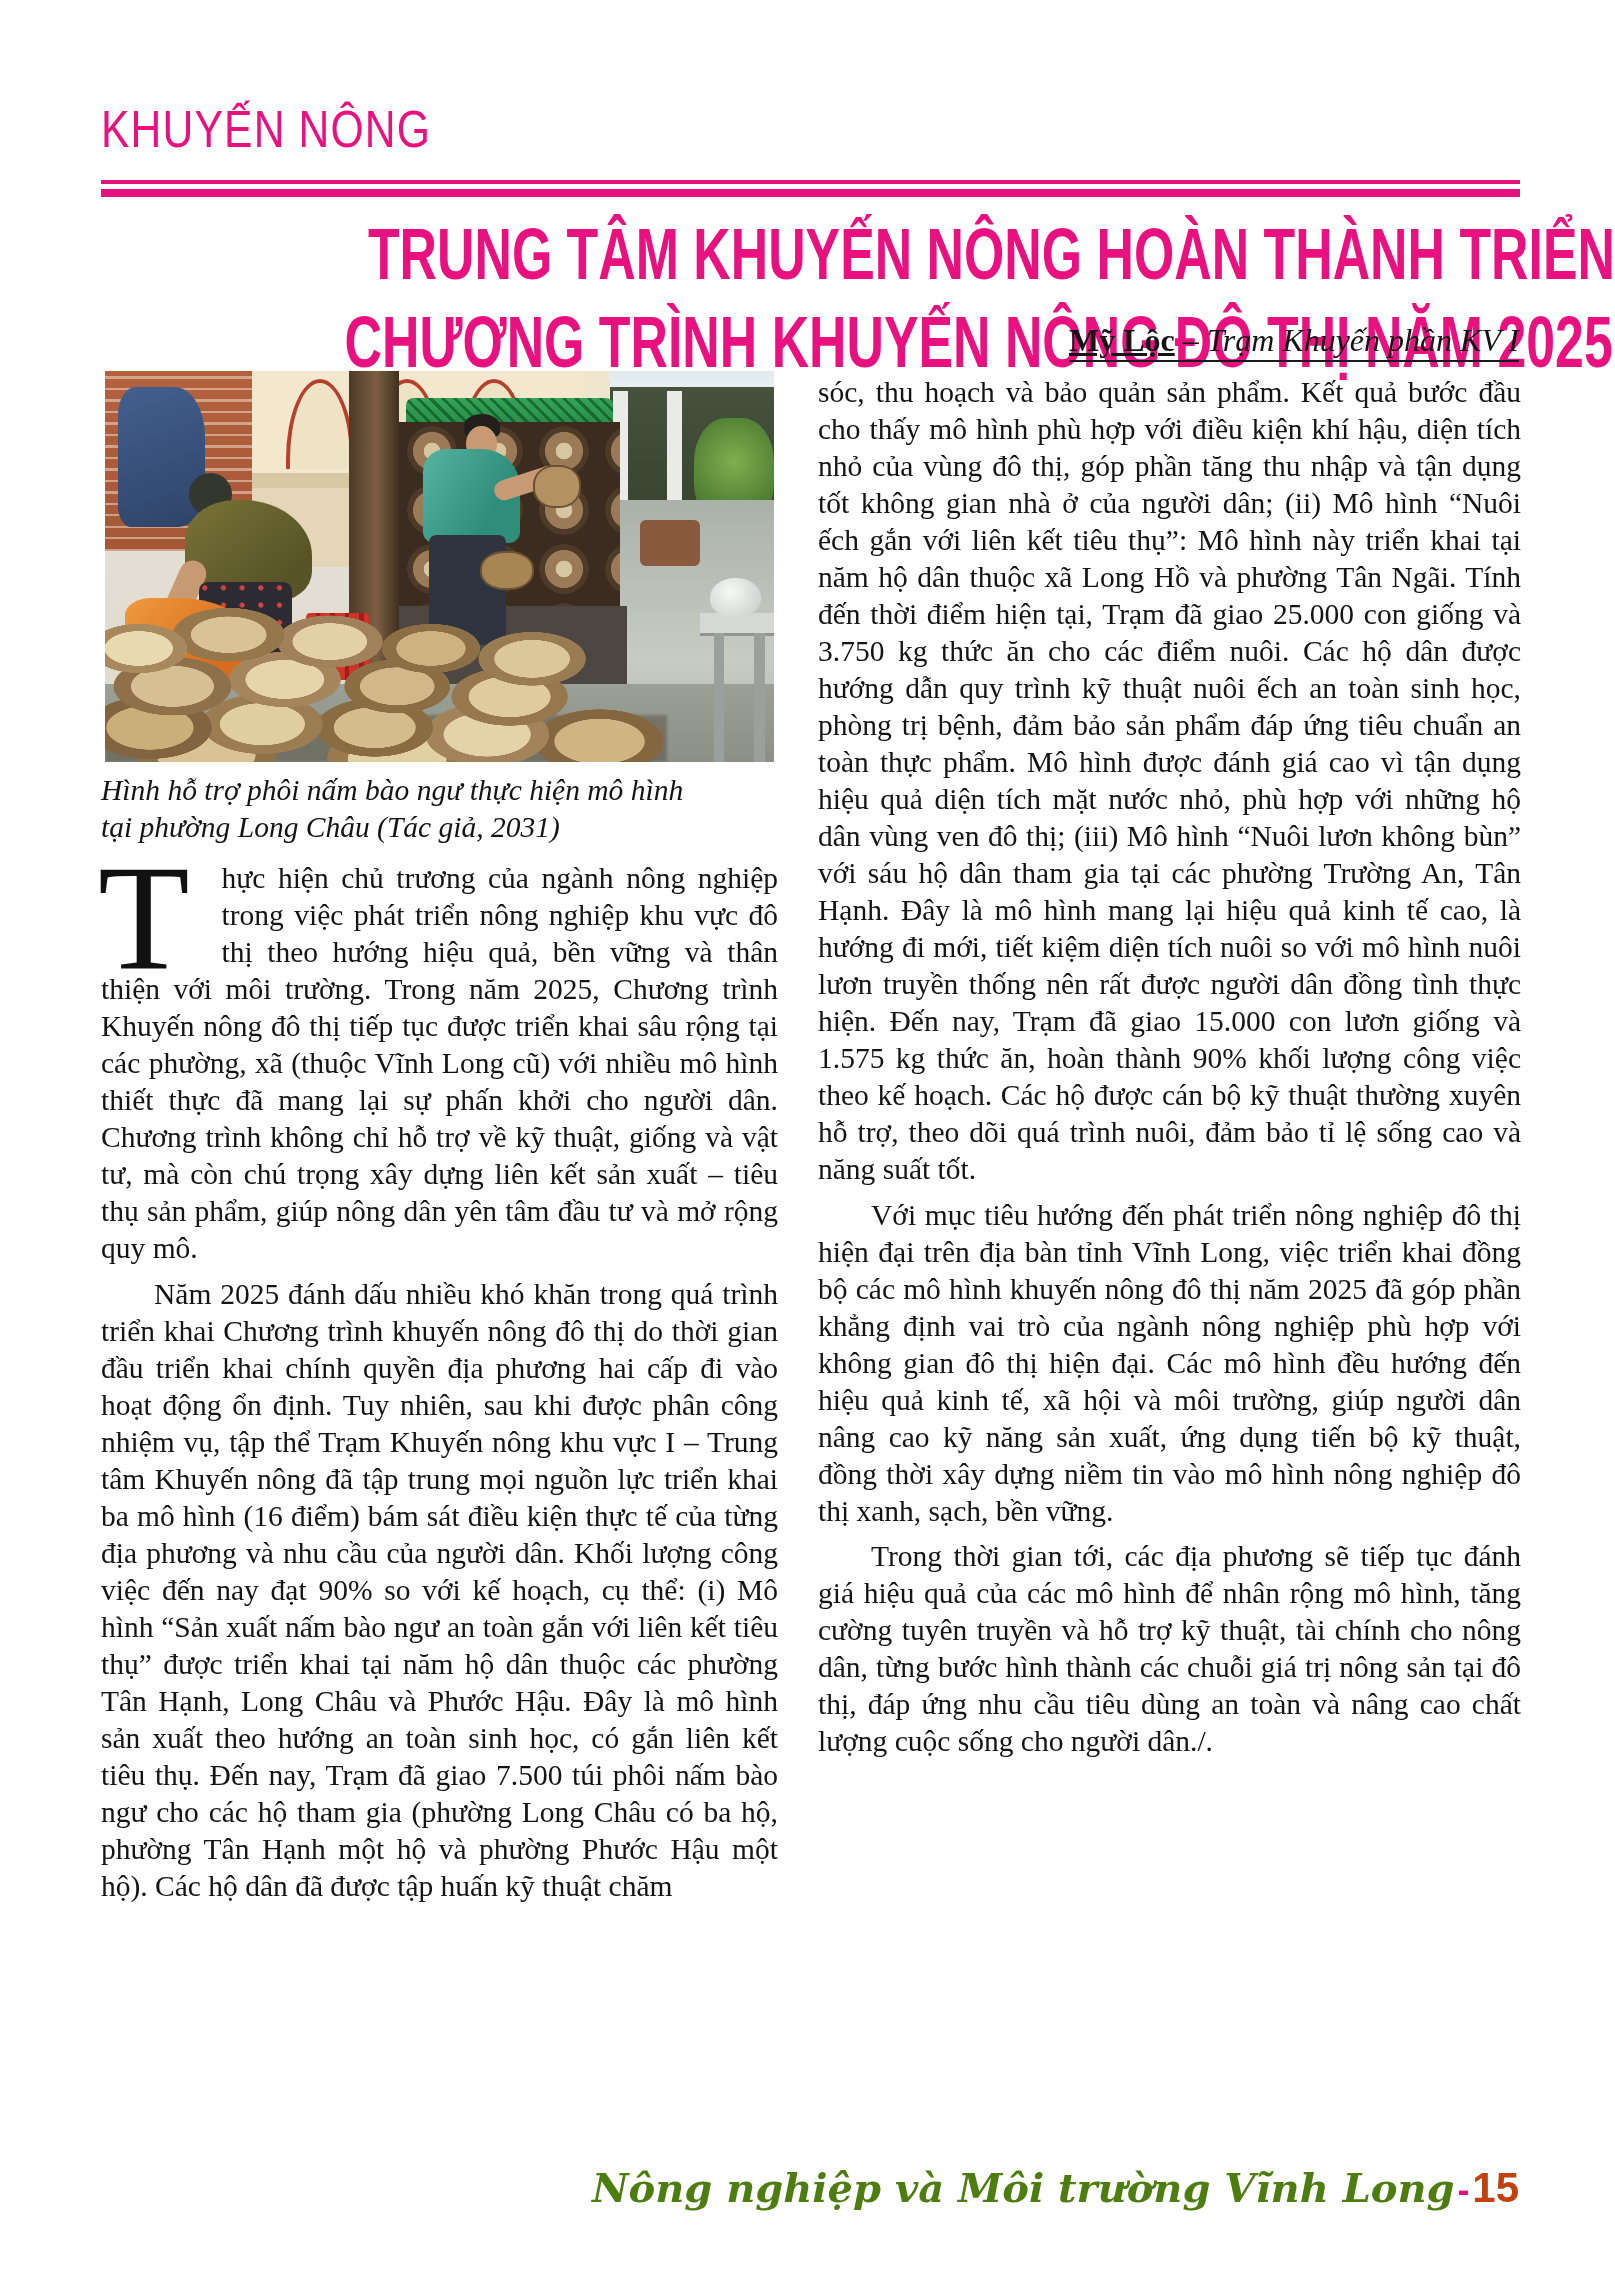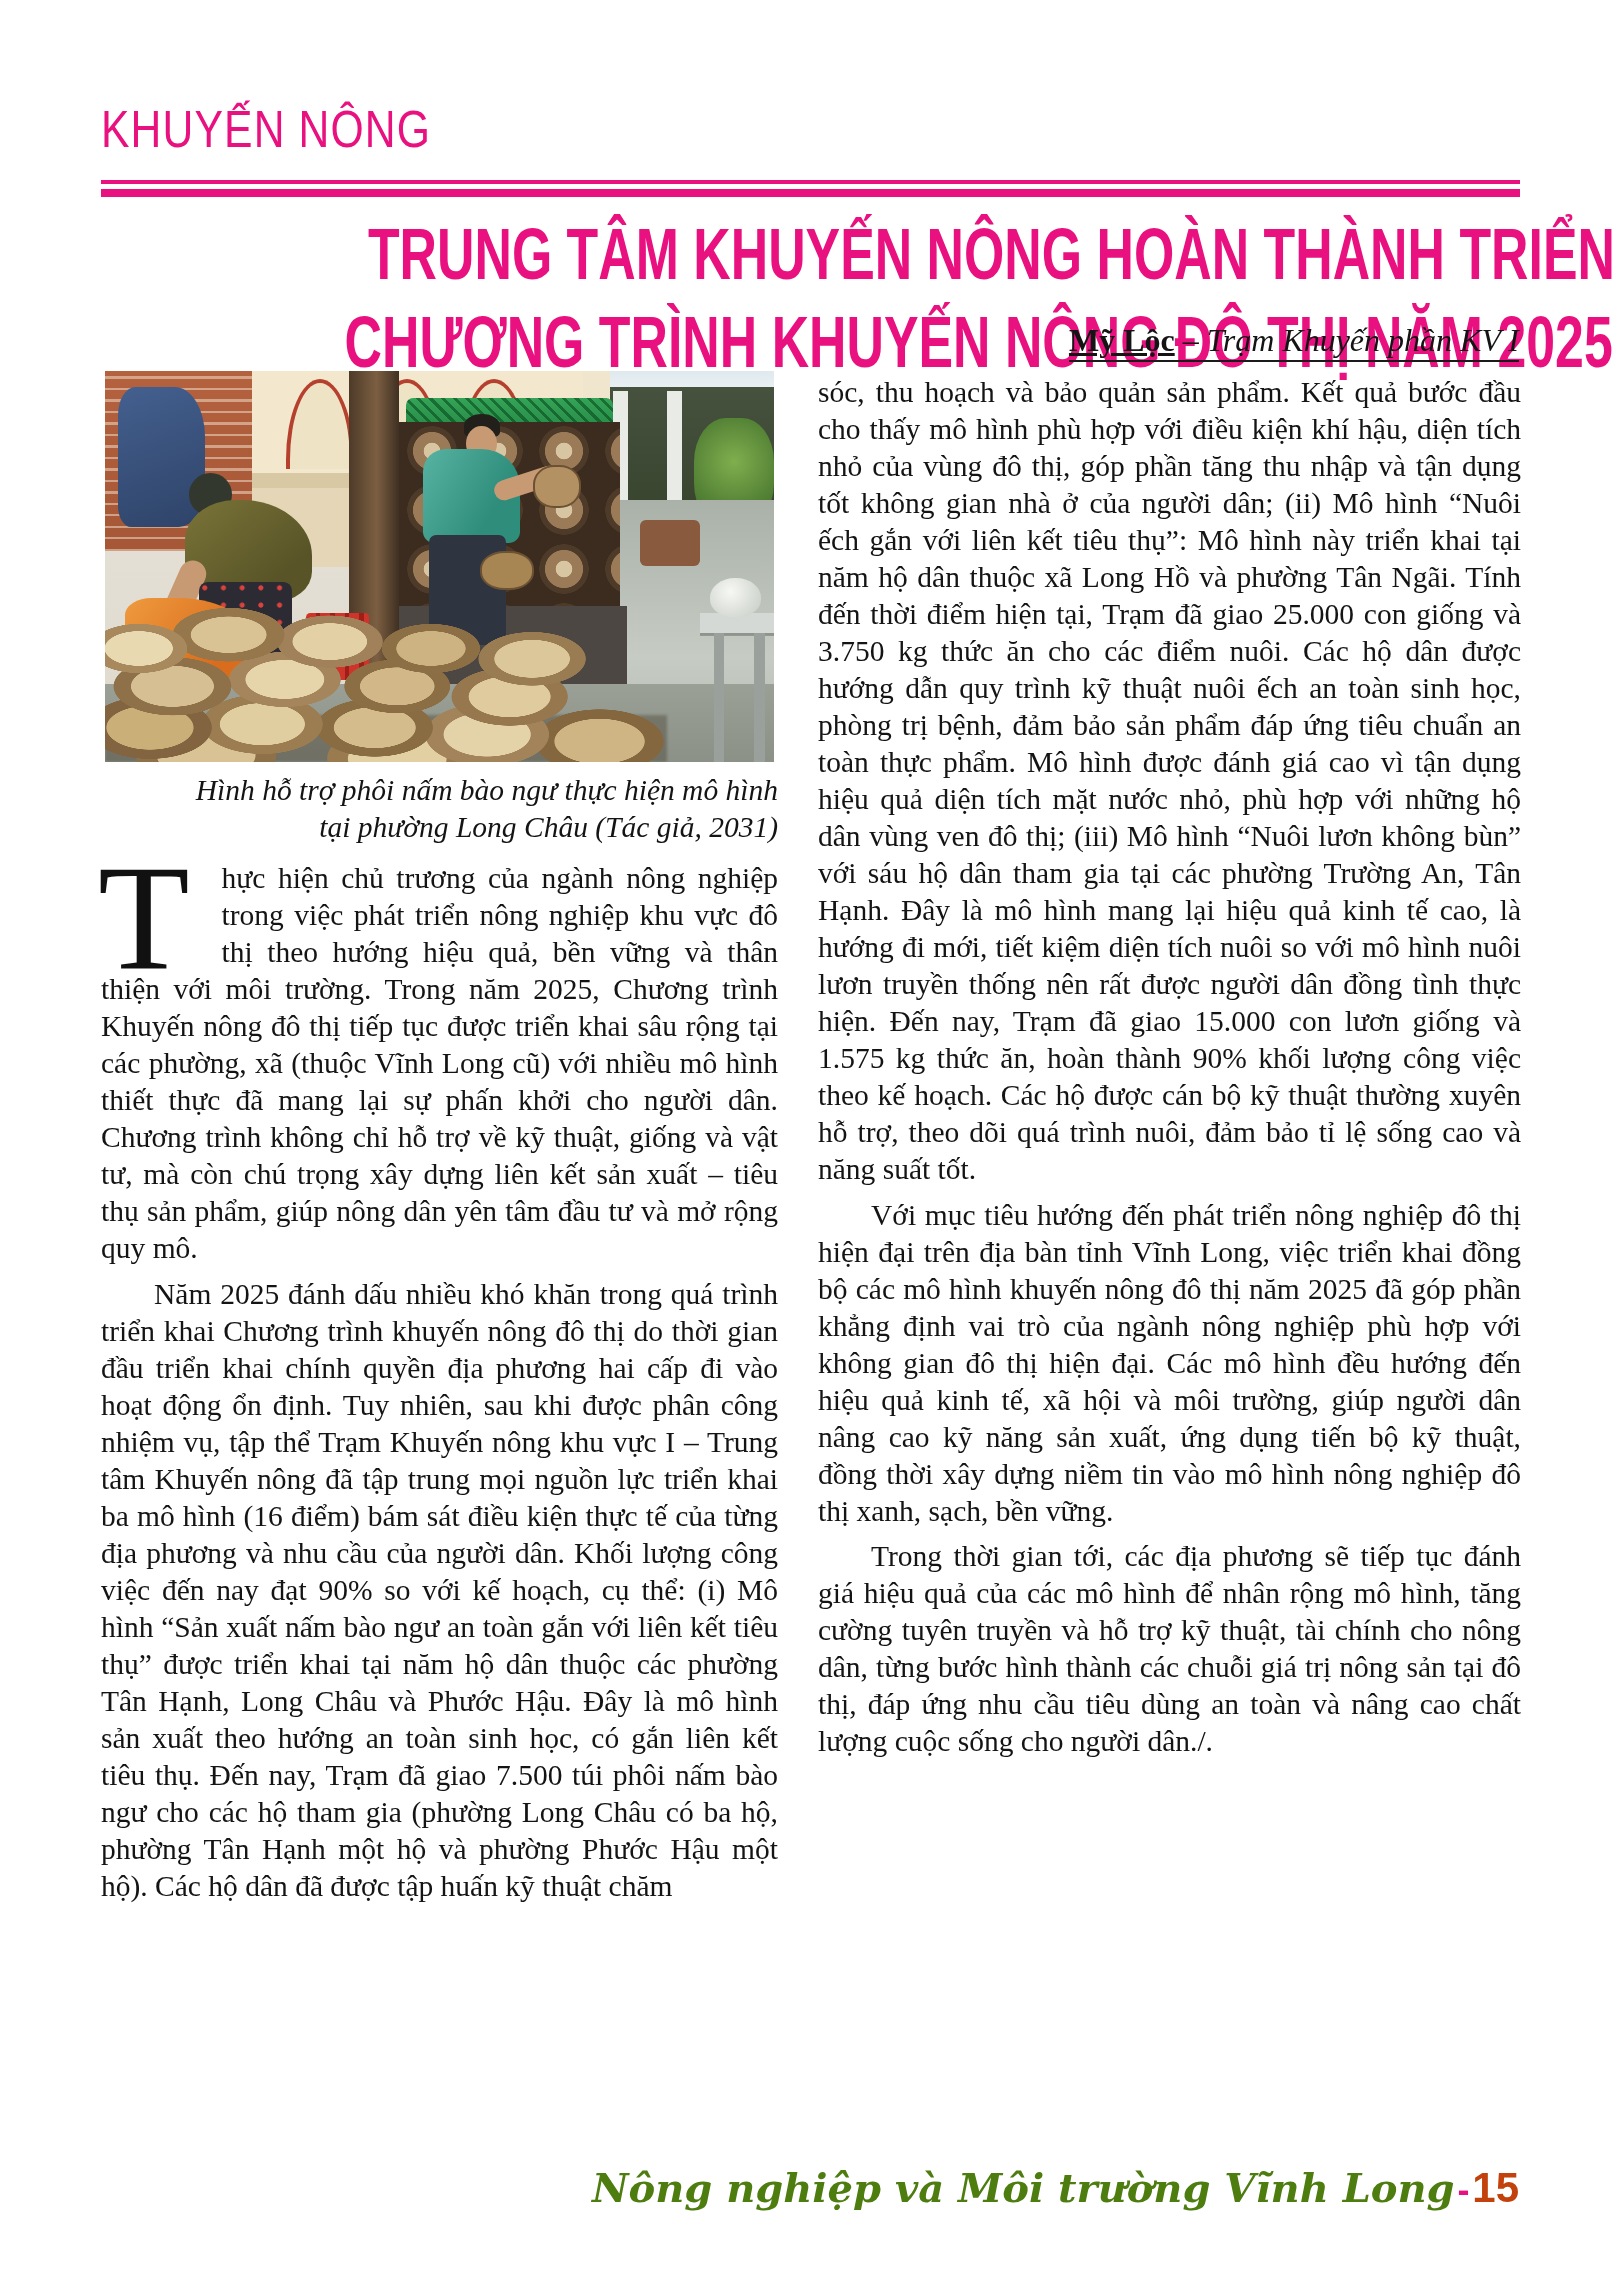--- a/index.html
+++ b/index.html
@@ -39,21 +39,21 @@
   .body-par{margin:0;}
   .body-par.indent{text-indent:53px;margin-top:8.6px;}
   
   .dropcap-box{float:left;width:109px;height:108px;position:relative;margin-right:11.5px;}
   .dropcap-box .glyph{
     position:absolute;left:-2.9px;top:-18.7px;font-size:150px;line-height:1;
     font-family:"Liberation Serif",serif;color:#111;
   }
   
   .caption{
-    text-align:right;font-style:italic;font-size:29.5px;line-height:37px;
+    text-align:left;font-style:italic;font-size:29.5px;line-height:37px;
     margin:10px 0 14.4px 0;
   }
   
   .footer{position:absolute;right:96px;top:2164px;white-space:nowrap;}
   .footer .journal{
     font-family:"DejaVu Serif",serif;font-style:italic;font-weight:700;
     font-size:40px;color:#4d7c0f;
   }
   .footer .sep{font-family:"Liberation Sans",sans-serif;font-weight:700;font-size:36px;color:#E8117F;}
   .footer .pagenum{font-family:"Liberation Sans",sans-serif;font-weight:700;font-size:42px;color:#c2410c;}

